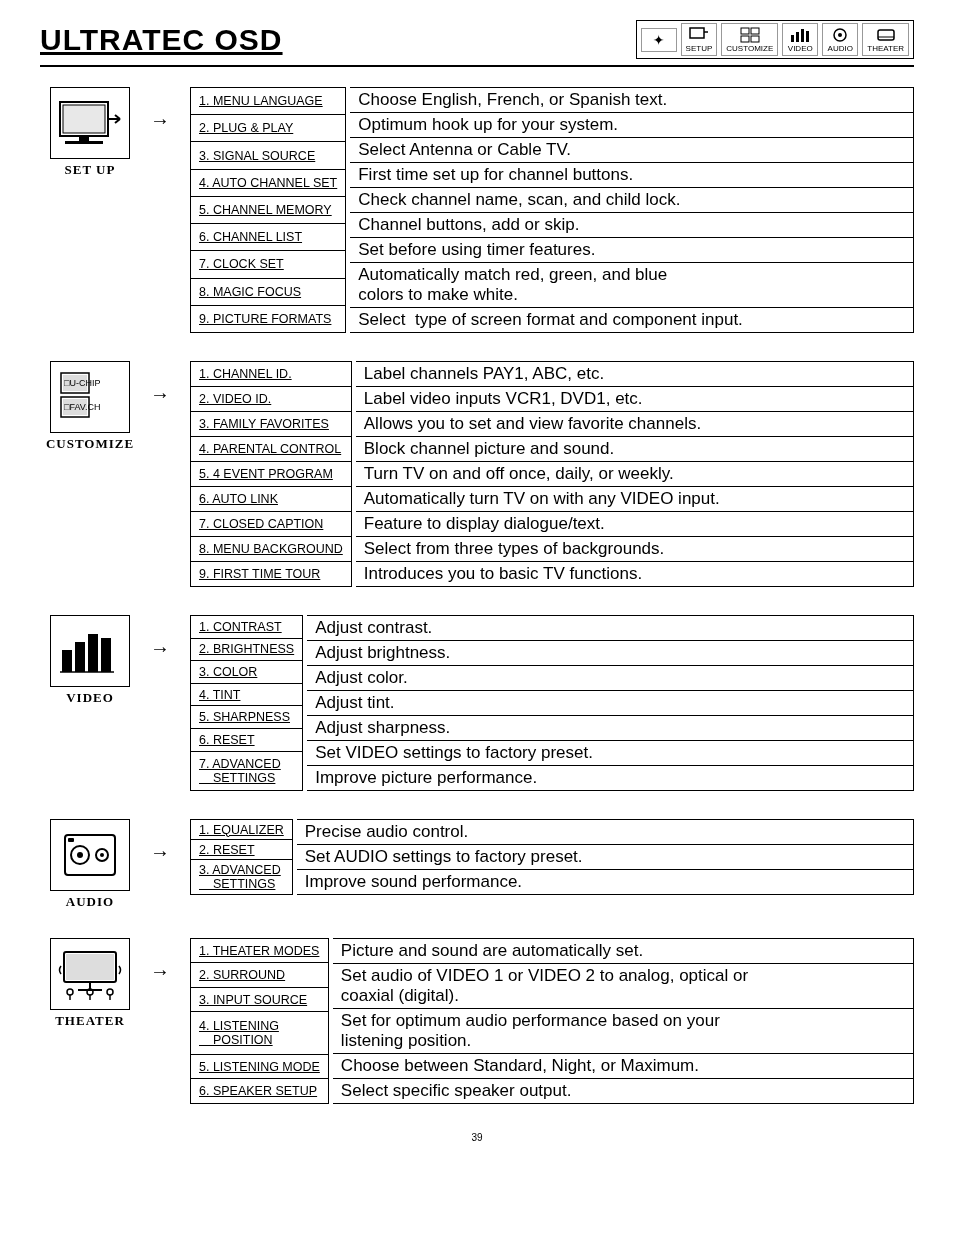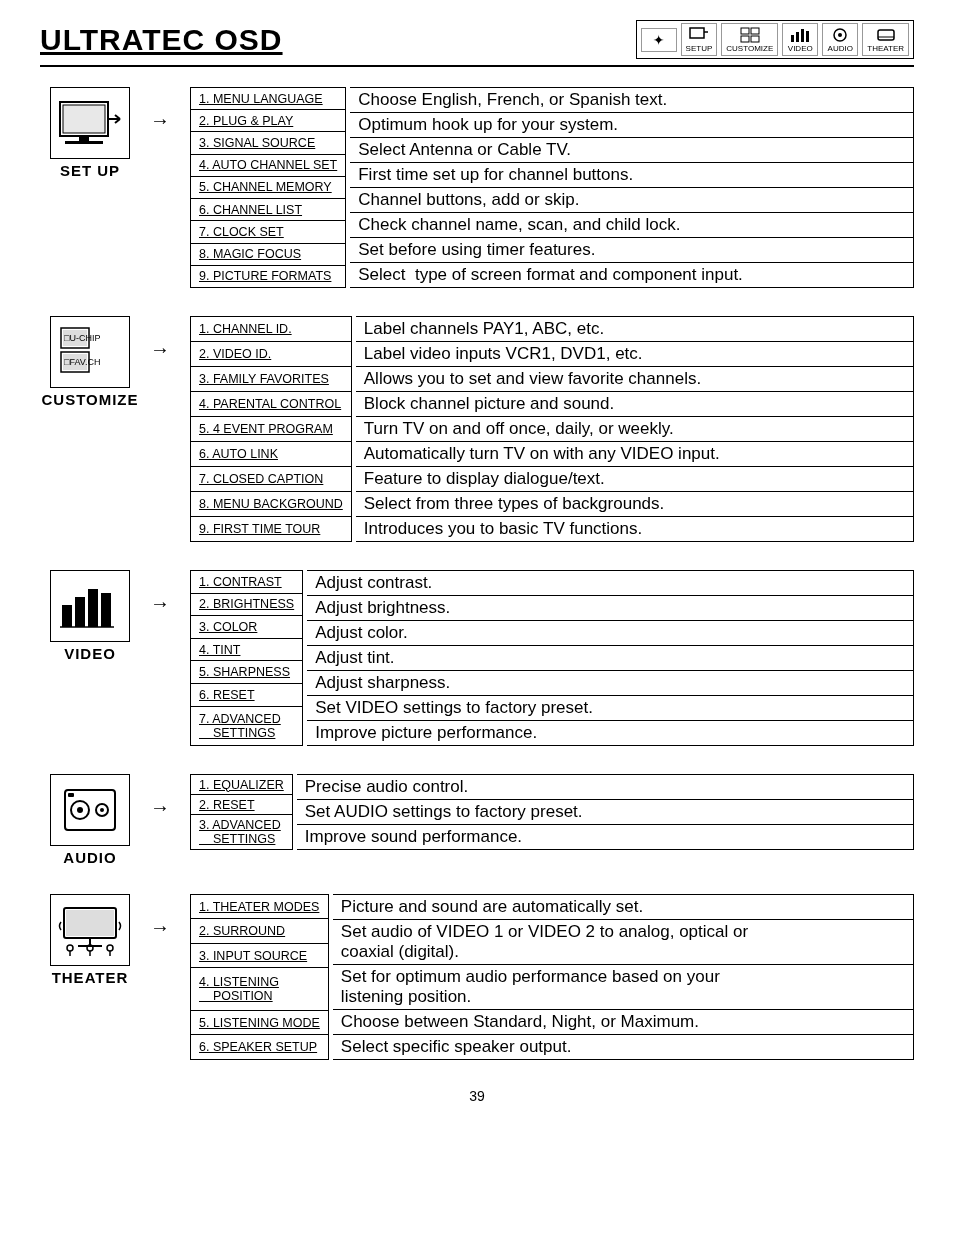--- a/index.html
+++ b/index.html
@@ -73,24 +73,25 @@
       width: 80px;
       height: 72px;
       display: flex;
       align-items: center;
       justify-content: center;
       font-size: 22px;
       position: relative;
       background: #fff;
     }
     .section-label {
-      font-size: 15px;
+      font-size: 13px;
       font-weight: bold;
       margin-top: 3px;
       letter-spacing: 1px;
+      font-family: Liberation Serif, serif;
     }
 
     .arrow-col {
       display: flex;
       align-items: center;
       width: 40px;
       flex-shrink: 0;
       padding-top: 20px;
     }
     .arrow {
@@ -128,21 +129,21 @@
       border-left: none;
       padding: 2px 8px;
       font-size: 17px;
       vertical-align: top;
     }
 
     
     .page-number {
       text-align: center;
       margin-top: 19px;
-      font-size: 14px;
+      font-size: 10px;
     }
     .customize-icon {
       font-size: 11px;
       text-align: left;
       padding: 4px;
       line-height: 1.4;
     }
   </style>
 </head>
 <body>
@@ -263,27 +264,30 @@
       <tr>
             <td>Optimum hook up for your system.</td>
           </tr>
       <tr>
             <td>Select Antenna or Cable TV.</td>
           </tr>
       <tr>
             <td>First time set up for channel buttons.</td>
           </tr>
       <tr>
+            <td>Check channel name, scan, and child lock.</td>
+          </tr>
+      <tr>
             <td>Channel buttons, add or skip.</td>
           </tr>
       <tr>
-            <td>Check channel name, scan, and child lock.</td>
-          </tr>
-      <tr>
             <td>Set before using timer features.</td>
+          </tr>
+      <tr>
+            <td>Automatically match red, green, and blue<br>colors to make white.</td>
           </tr>
       <tr>
             <td>Select &nbsp;type of screen format and component input.</td>
           </tr>
     </tbody>
       </table>
   </div>
 </div>
 
 <div class="section">

